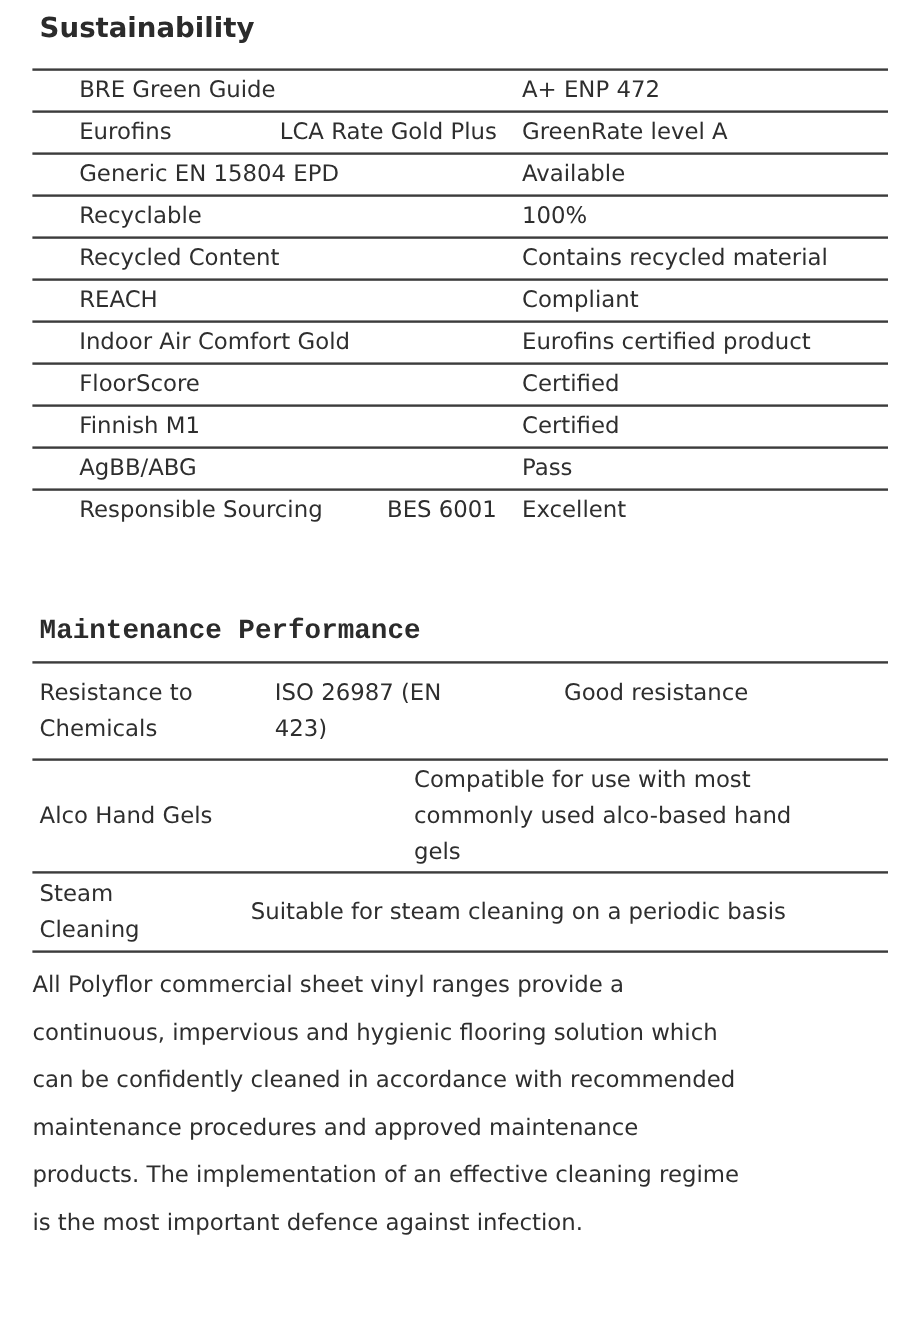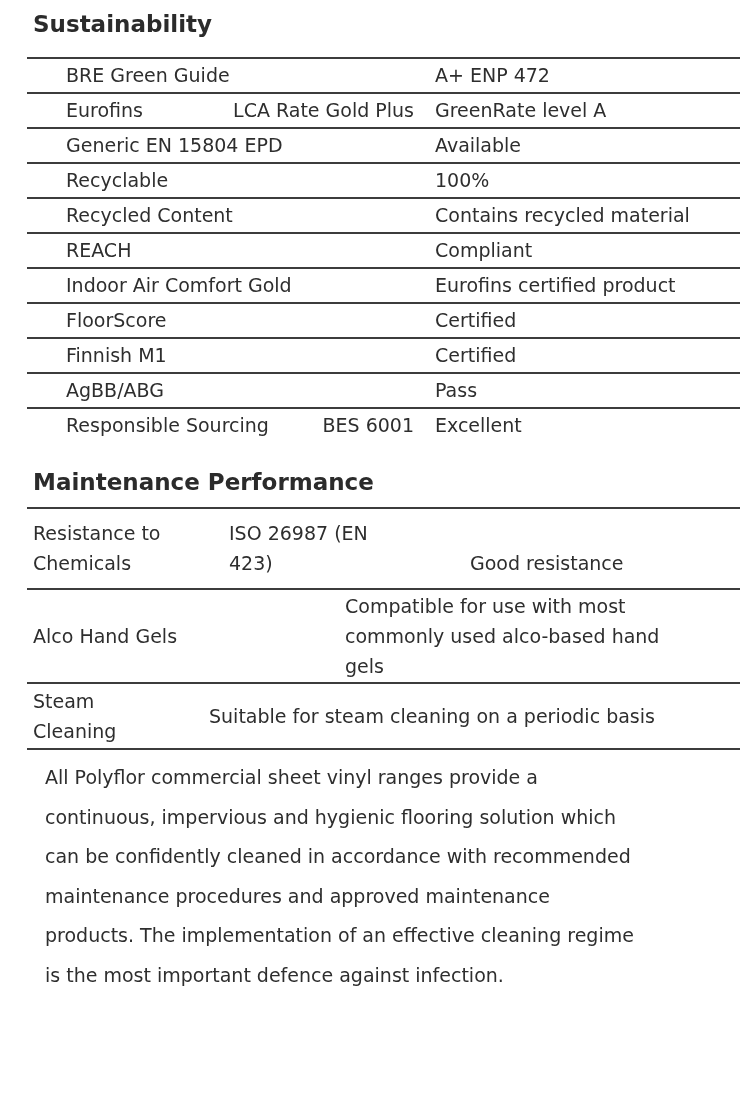--- a/index.html
+++ b/index.html
@@ -7,57 +7,57 @@
     width:750px;height:1102px;
     font-family:"DejaVu Sans","Liberation Sans",sans-serif;
     color:#2e2e2e;
     -webkit-font-smoothing:antialiased;
   }
   .page{padding:0 10px 0 27px;}
   h2.sec-title{
     font-size:23px;line-height:32px;font-weight:bold;
     margin:8px 0 17px 6px;color:#2b2b2b;
   }
-  h2.sec-title.second{margin-top:20px;margin-bottom:9px;}
+  h2.sec-title.second{margin-top:64px;margin-bottom:9px;font-family:Liberation Mono, monospace;}
 
   
   .tbl{width:713px;}
   .row{
     display:flex;
     border-top:2px solid #3c3c3c;
     font-size:19px;line-height:25px;
     padding:4px 0;
   }
   .tbl.closed{border-bottom:2px solid #3c3c3c;}
   .cell{padding:0 6px;}
   
   .s-label{flex:1 1 auto;margin-left:33px;}
   .s-mid{flex:0 0 auto;text-align:right;padding-right:15px;}
   .s-val{flex:0 0 311px;width:311px;box-sizing:border-box;}
   .row.last{padding-bottom:8px;}
 
   
   .m-row{line-height:30px;}
-  .m1{align-items:flex-end;padding:9px 0 10px 0;}
+  .m1{align-items:flex-start;padding:9px 0 10px 0;}
   .m1 .m1-label{flex:0 0 196px;box-sizing:border-box;}
   .m1 .m1-mid{flex:0 0 241px;box-sizing:border-box;}
   .m1 .m1-mid span{display:inline-block;max-width:142px;}
   .m1 .m1-val{flex:1 1 auto;}
   .m2{padding:1px 0;align-items:stretch;}
   .m2 .m2-label{flex:0 0 312px;box-sizing:border-box;align-self:center;}
   .m2 .m2-val{flex:1 1 auto;}
   .m2 .m2-val span{display:inline-block;max-width:318px;}
   .m3{align-items:center;padding:2px 0;}
   .m3 .m3-label{flex:0 0 176px;box-sizing:border-box;}
   .m3 .m3-label span{display:inline-block;max-width:96px;}
   .m3 .m3-val{flex:1 1 auto;}
 
   .note{
     font-size:19px;line-height:39.5px;
-    margin:8px 0 0 18px;
+    margin:8px 0 0 0;
     white-space:pre-line;
     color:#2e2e2e;
     width:705px;
   }
 </style>
 </head>
 <body>
 
 <div class="page">
 

